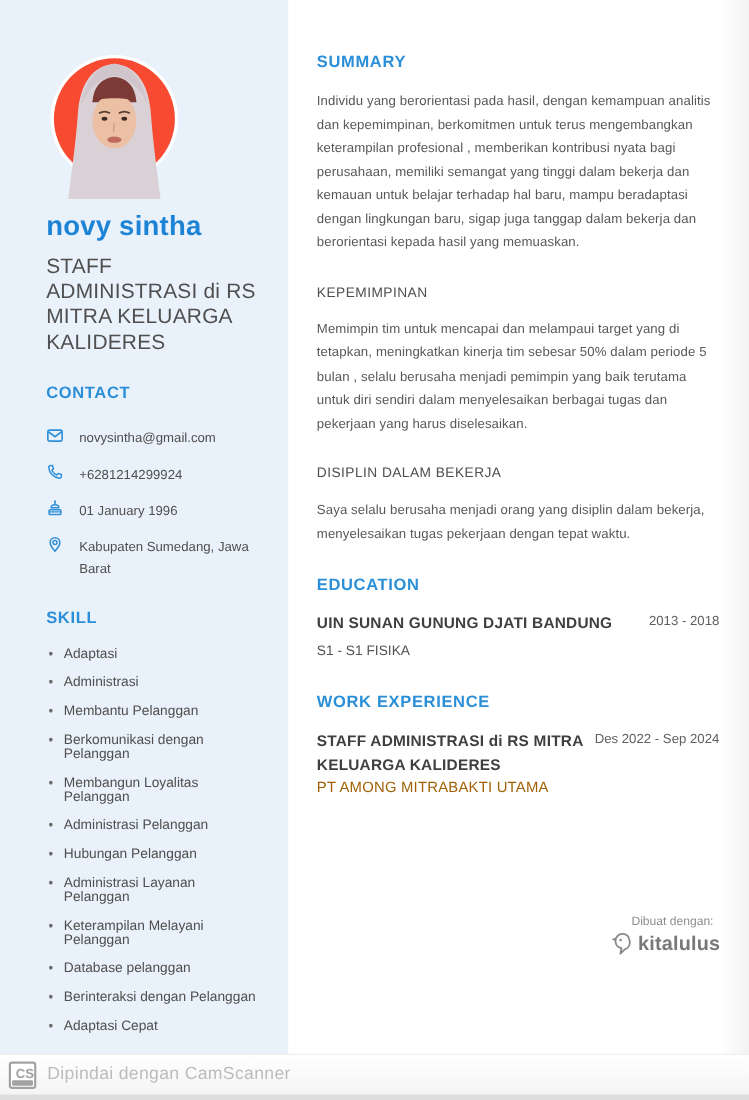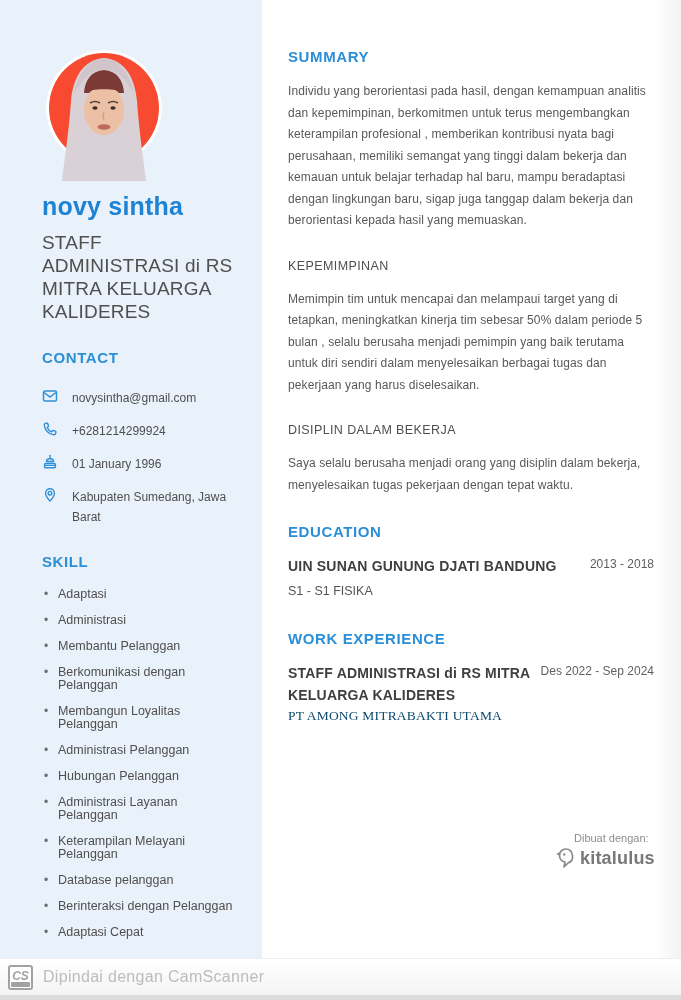--- a/index.html
+++ b/index.html
@@ -69,41 +69,41 @@
     font-size:14px; font-weight:bold; color:#3f3f3f; line-height:22px;
     letter-spacing:0.2px;
   }
   .edu-title { white-space:nowrap; }
   .work-title { width:248px; }
   .entry-dates {
     font-size:12px; color:#5f5f5f; white-space:nowrap; margin-top:2px;
   }
   .entry-sub { margin-top:7px; font-size:12.5px; color:#555; }
   .work-heading { margin-top:32px; }
-  .company { margin-top:2px; font-size:13.5px; color:#0c4a6e; letter-spacing:0.2px;font-family:Liberation Serif, serif; }
+  .company { margin-top:2px; font-size:13.5px; color:#a16207; letter-spacing:0.2px; }
   
   .credit { position:absolute; left:556px; top:832px; }
   .credit-label { font-size:11px; color:#8d8d8d; margin-left:18px; }
   .credit-brand-row { display:flex; align-items:center; margin-top:2px; }
   .credit-brand {
     font-size:18px; color:#787878; font-weight:600; margin-left:4px;
     letter-spacing:0.2px;
   }
   
   .footer {
     position:absolute; left:0; top:958px; width:681px; height:42px;
     background:linear-gradient(#ffffff, #f4f4f4);
     border-top:1px solid #ededed;
     border-bottom:5px solid #dcdcdc;
     display:flex; align-items:center; padding-left:8px;
   }
   .cs-logo {
     position:relative; width:25px; height:25px; border:2px solid #a2a2a2;
     border-radius:3px; color:#a2a2a2; font-weight:bold; font-size:12px;
-    display:flex; justify-content:center; padding-top:2px; background:#fff;font-style:italic;
+    display:flex; justify-content:flex-end; padding-top:2px; background:#fff;
   }
   .cs-logo .cs-bar {
     position:absolute; left:1px; right:1px; bottom:1px; height:5px;
     background:#a2a2a2; border-radius:1px;
   }
   .footer-text { margin-left:10px; font-size:16px; color:#bcbcbc; letter-spacing:0.3px; }
 </style>
 </head>
 <body>
 

